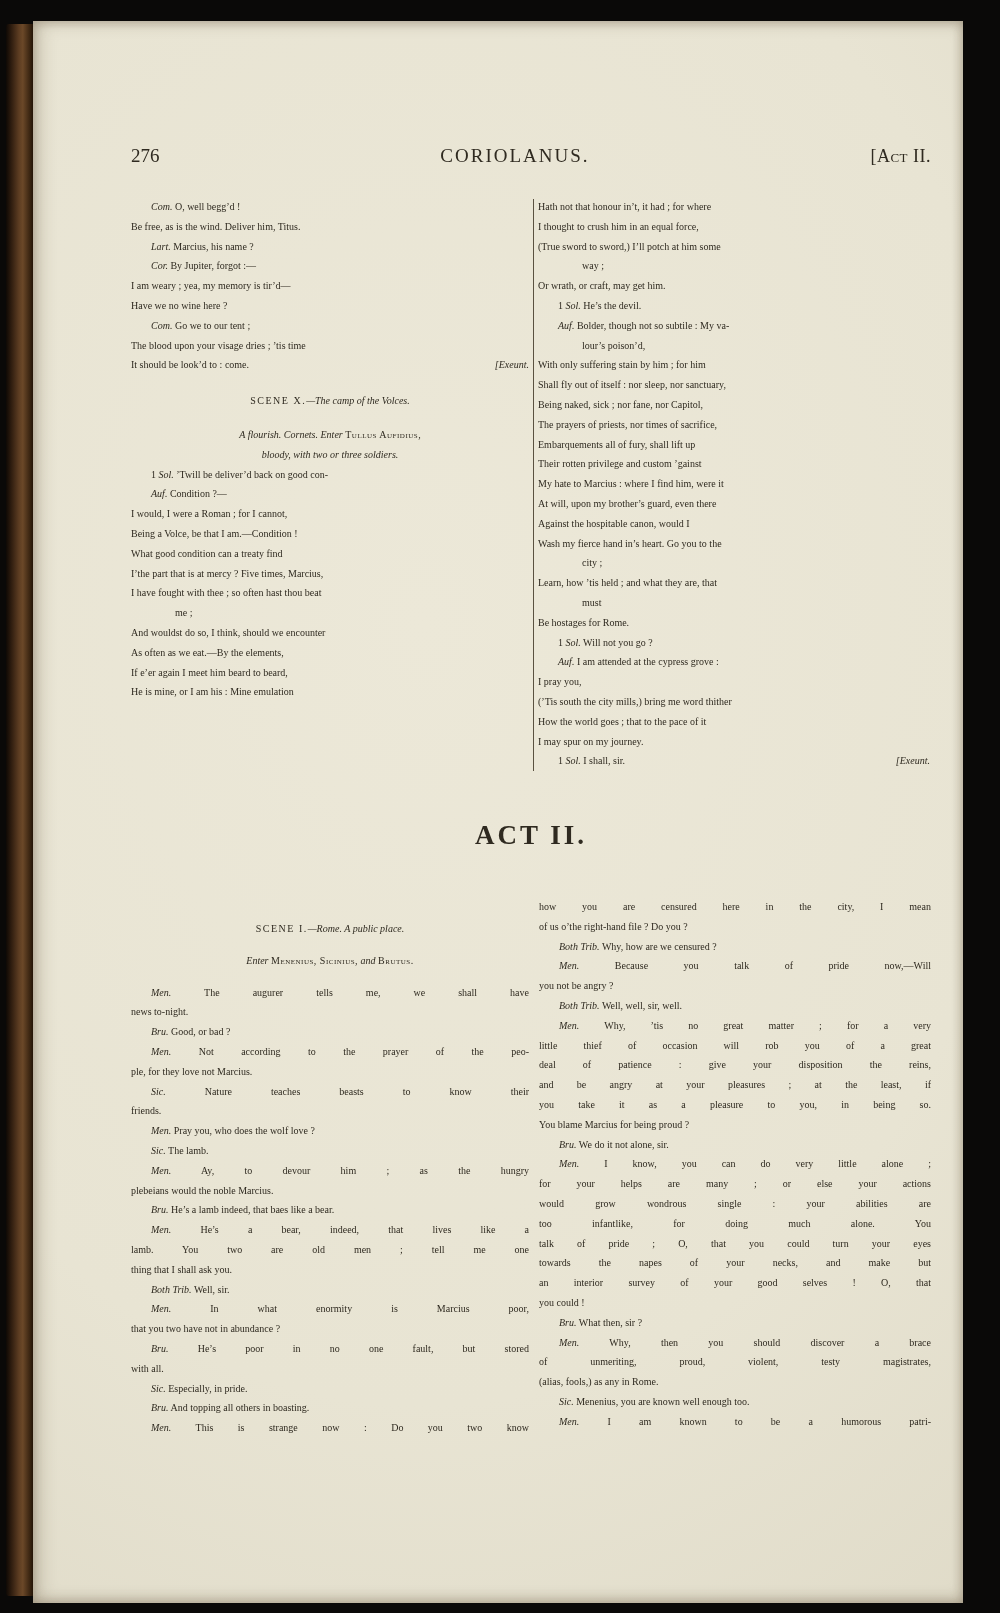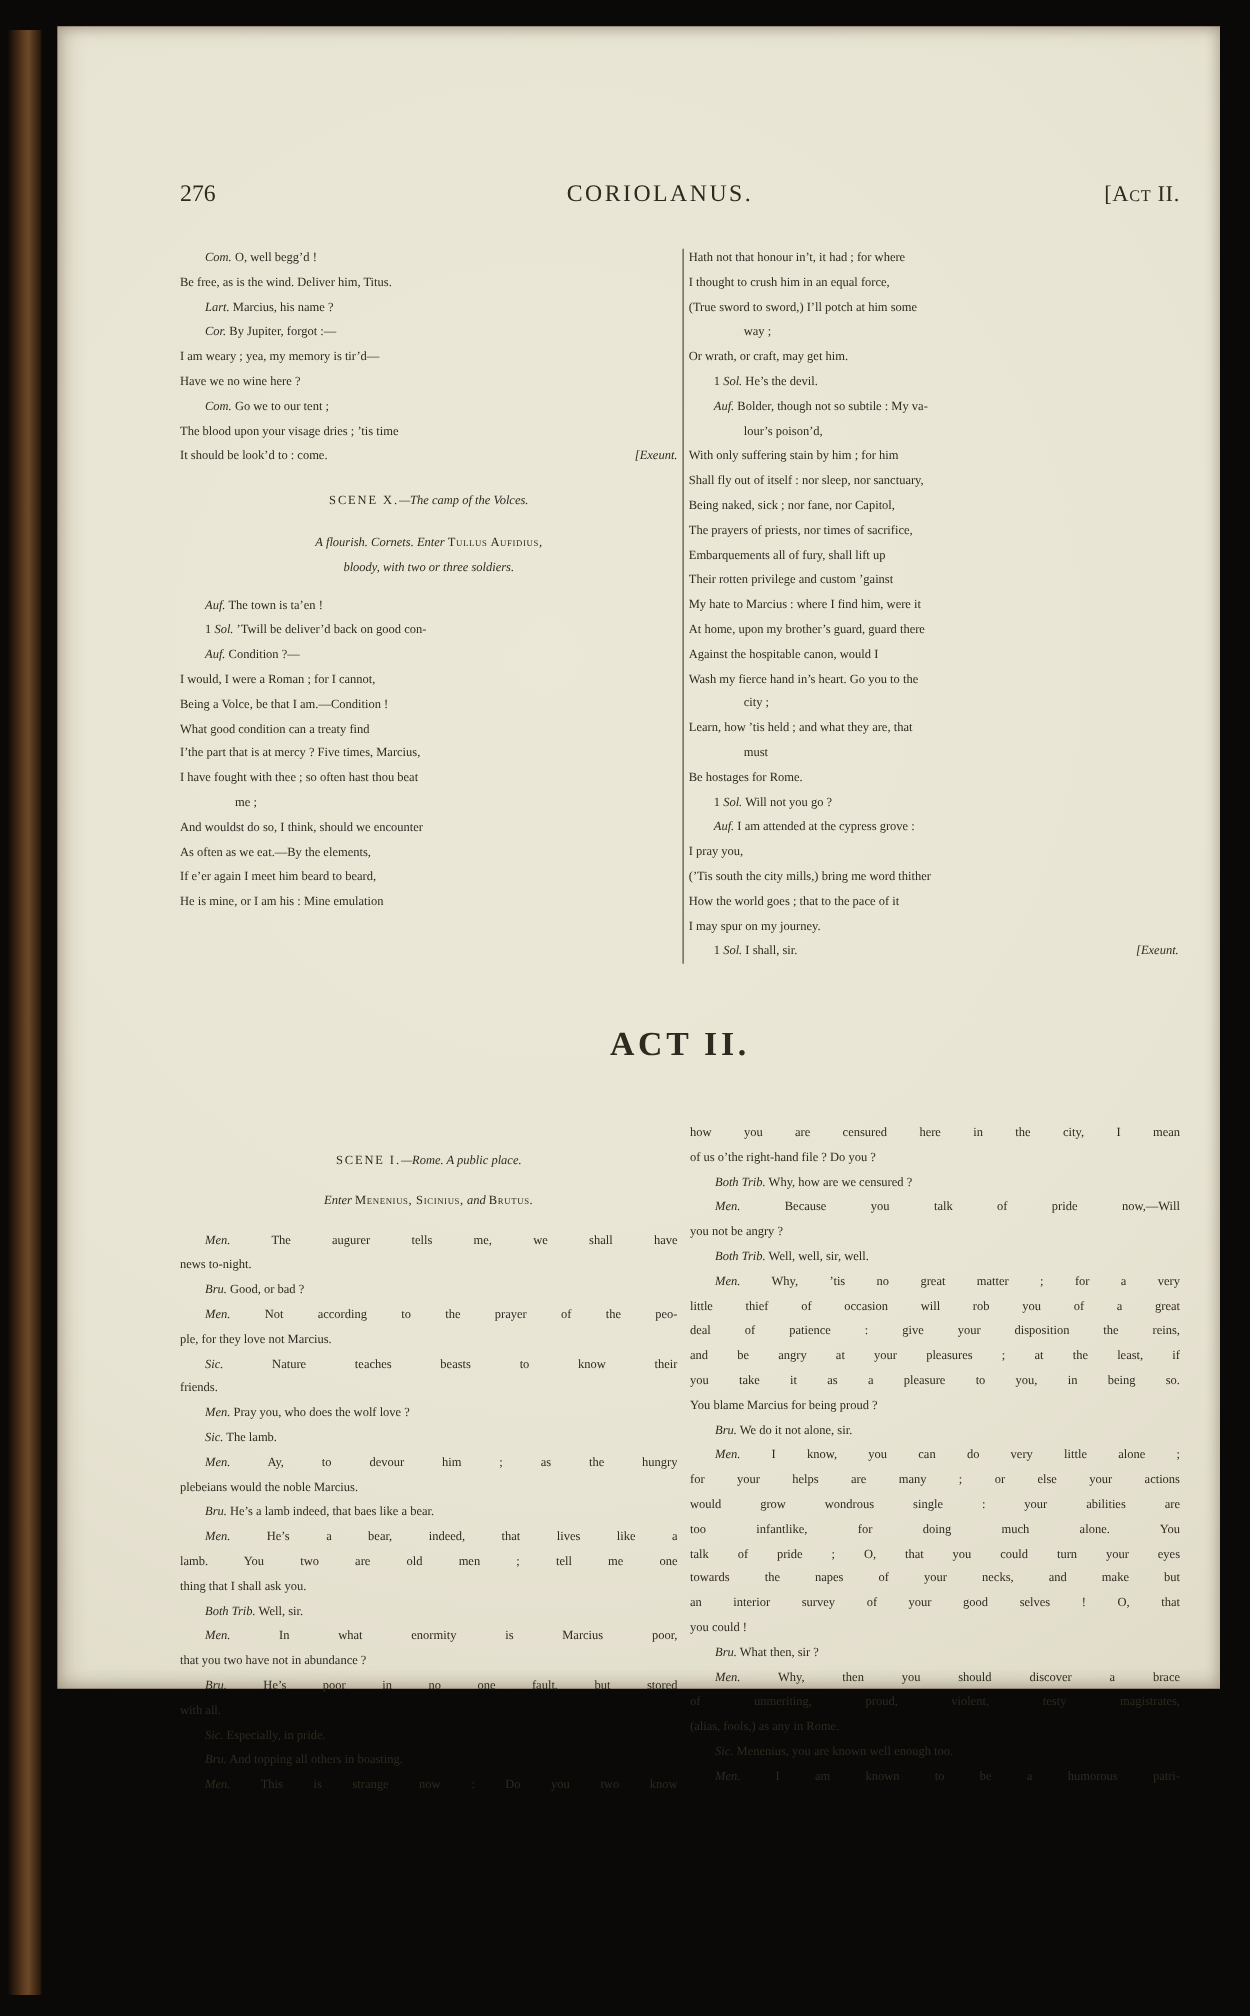--- a/index.html
+++ b/index.html
@@ -4,21 +4,21 @@
 <style>
   * { margin:0; padding:0; box-sizing:border-box; }
   html,body { width:1000px; height:1613px; }
   body { background:#0a0908; position:relative; overflow:hidden;
          font-family:"Liberation Serif","DejaVu Serif",serif; }
 
   .spine { position:absolute; left:6px; top:24px; width:27px; height:1572px;
     background:linear-gradient(90deg,#0e0905 0%,#2c1b0e 18%,#5d3d22 48%,#6b4828 62%,#241507 100%);
     border-radius:3px 0 0 3px; }
 
-  .page { position:absolute; left:46px; top:21px; width:930px; height:1330px;
+  .page { position:absolute; left:33px; top:21px; width:930px; height:1582px;
     background:radial-gradient(ellipse 120% 90% at 42% 38%, #ece8d8 0%, #e8e4d3 55%, #ded9c6 92%, #d2ccb7 100%);
     box-shadow: inset 6px 0 18px rgba(70,50,25,.22), inset -3px 0 10px rgba(70,50,25,.10),
                 inset 0 -4px 12px rgba(70,50,25,.12), inset 0 3px 8px rgba(70,50,25,.10);
     color:var(--ink,#2f2a20); }
 
   .header { position:absolute; top:124px; left:98px; width:800px;
     display:flex; justify-content:space-between; align-items:baseline; }
   .page-number { font-size:19px; }
   .running-title { font-size:19px; letter-spacing:2px; }
   .act-label { font-size:18px; font-variant:small-caps; letter-spacing:.5px; }
@@ -65,21 +65,20 @@
         <div class="line in1"><span class="seg-i">Lart.</span><span class="seg-n"> Marcius, his name ?</span></div>
         <div class="line in1"><span class="seg-i">Cor.</span><span class="seg-n"> By Jupiter, forgot :—</span></div>
         <div class="line"><span class="seg-n">I am weary ; yea, my memory is tir’d—</span></div>
         <div class="line"><span class="seg-n">Have we no wine here ?</span></div>
         <div class="line in1"><span class="seg-i">Com.</span><span class="seg-n"> Go we to our tent ;</span></div>
         <div class="line"><span class="seg-n">The blood upon your visage dries ; ’tis time</span></div>
         <div class="line"><span class="seg-n">It should be look’d to :  come.</span><span class="rfloat seg-i">[Exeunt.</span></div>
         <div class="line center" style="margin-top: 16px;"><span class="seg-k">SCENE X.</span><span class="seg-i">—The camp of the Volces.</span></div>
         <div class="line center" style="margin-top: 14px;"><span class="seg-i">A flourish.  Cornets.  Enter </span><span class="seg-s">Tullus Aufidius</span><span class="seg-i">,</span></div>
         <div class="line center"><span class="seg-i">bloody, with two or three soldiers.</span></div>
-        <div class="line in1" style="margin-top: 10px;"><span class="seg-i">Auf.</span><span class="seg-n"> The town is ta’en !</span></div>
         <div class="line in1"><span class="seg-n">1 </span><span class="seg-i">Sol.</span><span class="seg-n"> ’Twill be deliver’d back on good con-</span></div>
         <div class="line in1"><span class="seg-i">Auf.</span><span class="seg-n"> Condition ?—</span></div>
         <div class="line"><span class="seg-n">I would, I were a Roman ; for I cannot,</span></div>
         <div class="line"><span class="seg-n">Being a Volce, be that I am.—Condition !</span></div>
         <div class="line"><span class="seg-n">What good condition can a treaty find</span></div>
         <div class="line"><span class="seg-n">I’the part that is at mercy ? Five times, Marcius,</span></div>
         <div class="line"><span class="seg-n">I have fought with thee ; so often hast thou beat</span></div>
         <div class="line in2"><span class="seg-n">me ;</span></div>
         <div class="line"><span class="seg-n">And wouldst do so, I think, should we encounter</span></div>
         <div class="line"><span class="seg-n">As often as we eat.—By the elements,</span></div>
@@ -96,21 +95,21 @@
         <div class="line in1"><span class="seg-n">1 </span><span class="seg-i">Sol.</span><span class="seg-n"> He’s the devil.</span></div>
         <div class="line in1"><span class="seg-i">Auf.</span><span class="seg-n"> Bolder, though not so subtile :  My va-</span></div>
         <div class="line in2"><span class="seg-n">lour’s poison’d,</span></div>
         <div class="line"><span class="seg-n">With only suffering stain by him ; for him</span></div>
         <div class="line"><span class="seg-n">Shall fly out of itself :  nor sleep, nor sanctuary,</span></div>
         <div class="line"><span class="seg-n">Being naked, sick ; nor fane, nor Capitol,</span></div>
         <div class="line"><span class="seg-n">The prayers of priests, nor times of sacrifice,</span></div>
         <div class="line"><span class="seg-n">Embarquements all of fury, shall lift up</span></div>
         <div class="line"><span class="seg-n">Their rotten privilege and custom ’gainst</span></div>
         <div class="line"><span class="seg-n">My hate to Marcius :  where I find him, were it</span></div>
-        <div class="line"><span class="seg-n">At home, upon my brother’s guard, guard there</span></div>
+        <div class="line"><span class="seg-n">At will, upon my brother’s guard, even there</span></div>
         <div class="line"><span class="seg-n">Against the hospitable canon, would I</span></div>
         <div class="line"><span class="seg-n">Wash my fierce hand in’s heart.  Go you to the</span></div>
         <div class="line in2"><span class="seg-n">city ;</span></div>
         <div class="line"><span class="seg-n">Learn, how ’tis held ; and what they are, that</span></div>
         <div class="line in2"><span class="seg-n">must</span></div>
         <div class="line"><span class="seg-n">Be hostages for Rome.</span></div>
         <div class="line in1"><span class="seg-n">1 </span><span class="seg-i">Sol.</span><span class="seg-n"> Will not you go ?</span></div>
         <div class="line in1"><span class="seg-i">Auf.</span><span class="seg-n"> I am attended at the cypress grove :</span></div>
         <div class="line"><span class="seg-n">I pray you,</span></div>
         <div class="line"><span class="seg-n">(’Tis south the city mills,) bring me word thither</span></div>

